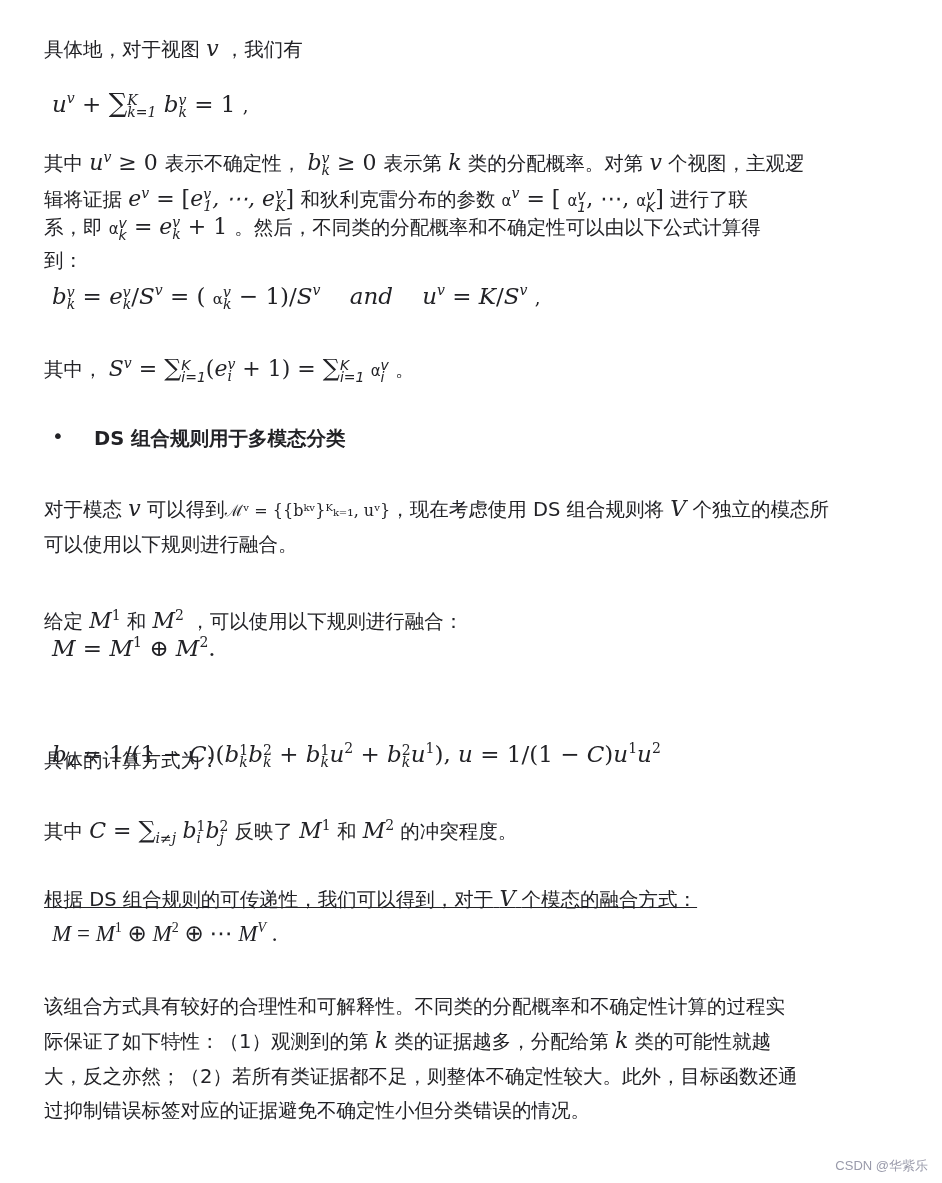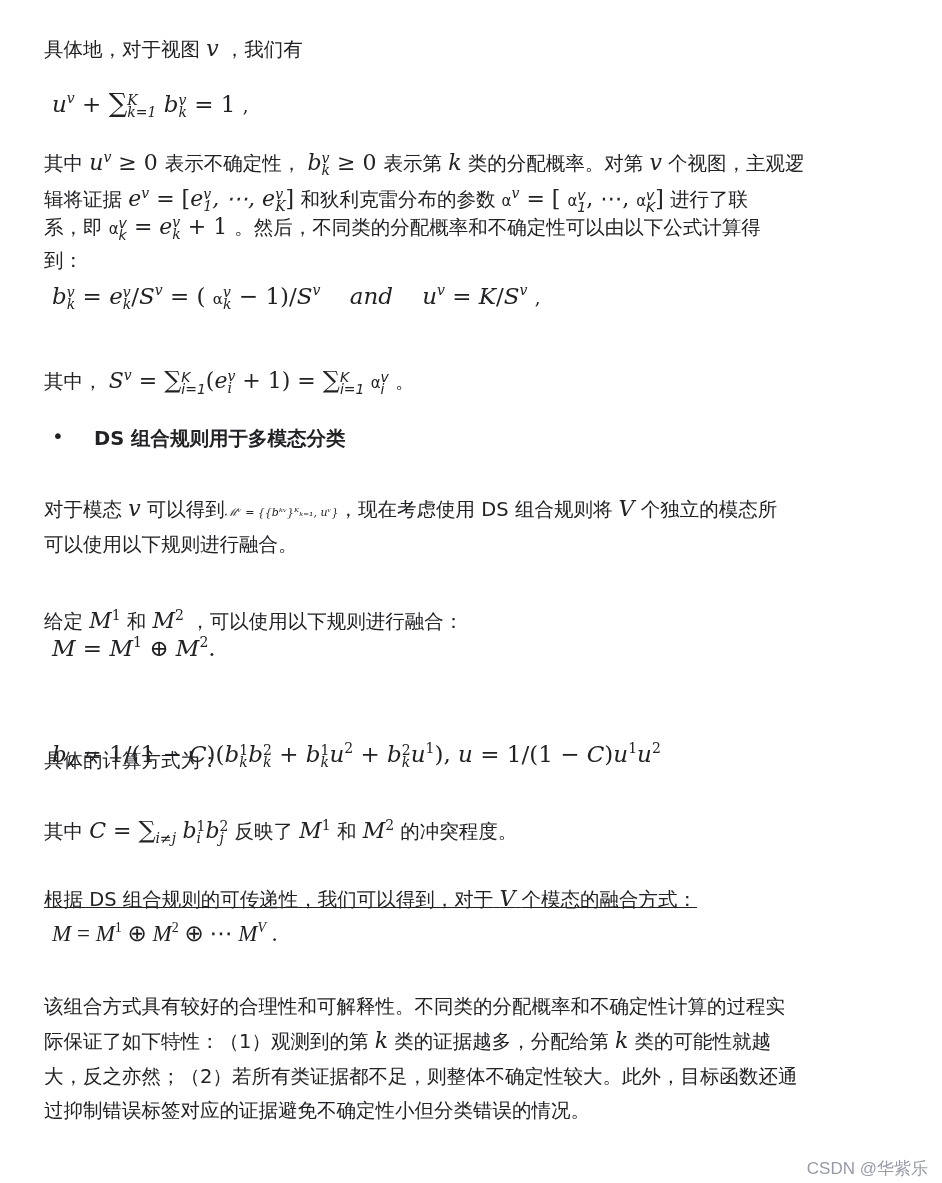--- a/index.html
+++ b/index.html
@@ -8,22 +8,22 @@
   .ln { position: absolute; left: 44px; font-size: 19.5px; line-height: 30px; white-space: nowrap; }
   .m { font-family: "DejaVu Serif", "Liberation Serif", serif; font-style: italic; font-size: 22px; }
   .mr { font-family: "DejaVu Serif", "Liberation Serif", serif; font-style: normal; font-size: 22px; }
   .eq { position: absolute; left: 52px; font-family: "DejaVu Serif", "Liberation Serif", serif; font-size: 23px; white-space: nowrap; }
   .eq i { font-style: italic; }
   sup, sub { font-size: 14px; }
   .ss { display: inline-block; vertical-align: middle; line-height: 12px; font-size: 14px; font-style: italic; text-align: left; }
   .ss span { display: block; }
   .bold { font-weight: bold; }
   .bullet { position: absolute; left: 52px; top: 424px; font-size: 20px; }
-  .footer { position: absolute; right: 14px; top: 1157px; font-size: 17px; color: #999aaa; font-family: "Liberation Sans", sans-serif; }
-  .small-math { font-family: "DejaVu Serif", serif; font-style: italic; font-size: 11px; }
+  .footer { position: absolute; right: 14px; top: 1157px; font-size: 13px; color: #999aaa; font-family: "Liberation Sans", sans-serif; }
+  .small-math { font-family: "DejaVu Serif", serif; font-size: 16px; }
 </style>
 </head>
 <body>
 
 <div class="ln" style="top:34px;">
   <span>具体地，对于视图</span>
   <span class="m">v</span>
   <span>，我们有</span>
 </div>
 <div class="eq" style="top:68px;margin-top:20px;">
@@ -55,21 +55,21 @@
 </div>
 <div class="ln" style="top:246px;">
   <span>到：</span>
 </div>
 <div class="eq" style="top:282px;">
   <i>b</i><span class="ss"><span>v</span><span>k</span></span> = <i>e</i><span class="ss"><span>v</span><span>k</span></span>/<i>S</i><sup><i>v</i></sup> = ( <span style="font-size:15px;">α</span><span class="ss"><span>v</span><span>k</span></span> − 1)/<i>S</i><sup><i>v</i></sup>
   &nbsp;&nbsp;&nbsp;<i>and</i>&nbsp;&nbsp;&nbsp;
   <i>u</i><sup><i>v</i></sup> = <i>K</i>/<i>S</i><sup><i>v</i></sup> <span style="font-size:18px;">,</span>
 </div>
 
-<div class="ln" style="top:360px;">
+<div class="ln" style="top:348px;">
   <span>其中，</span>
   <span class="m">S<sup>v</sup></span><span class="mr"> = <span style="font-size:24px;">∑</span></span><span class="ss"><span>K</span><span>i=1</span></span><span class="mr">(</span><span class="m">e<span class="ss"><span>v</span><span>i</span></span></span><span class="mr"> + 1) = <span style="font-size:24px;">∑</span></span><span class="ss"><span>K</span><span>i=1</span></span> <span style="font-size:15px;">α</span><span class="ss"><span>v</span><span>i</span></span>
   <span>。</span>
 </div>
 
 <div class="bullet">•</div>
 <div class="ln bold" style="top:424px; left:94px;text-align:center;">DS 组合规则用于多模态分类</div>
 
 <div class="ln" style="top:494px;">
   <span>对于模态</span>

